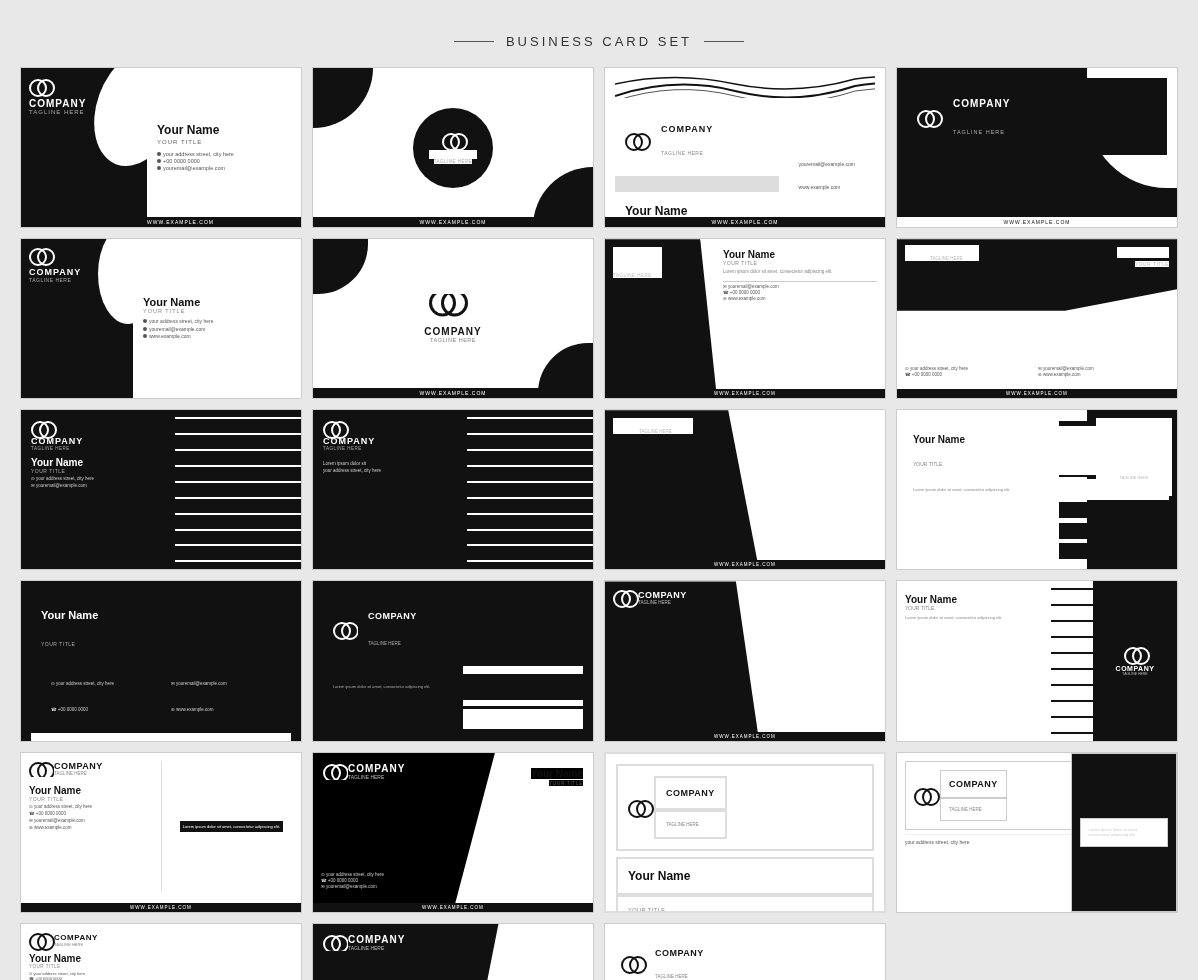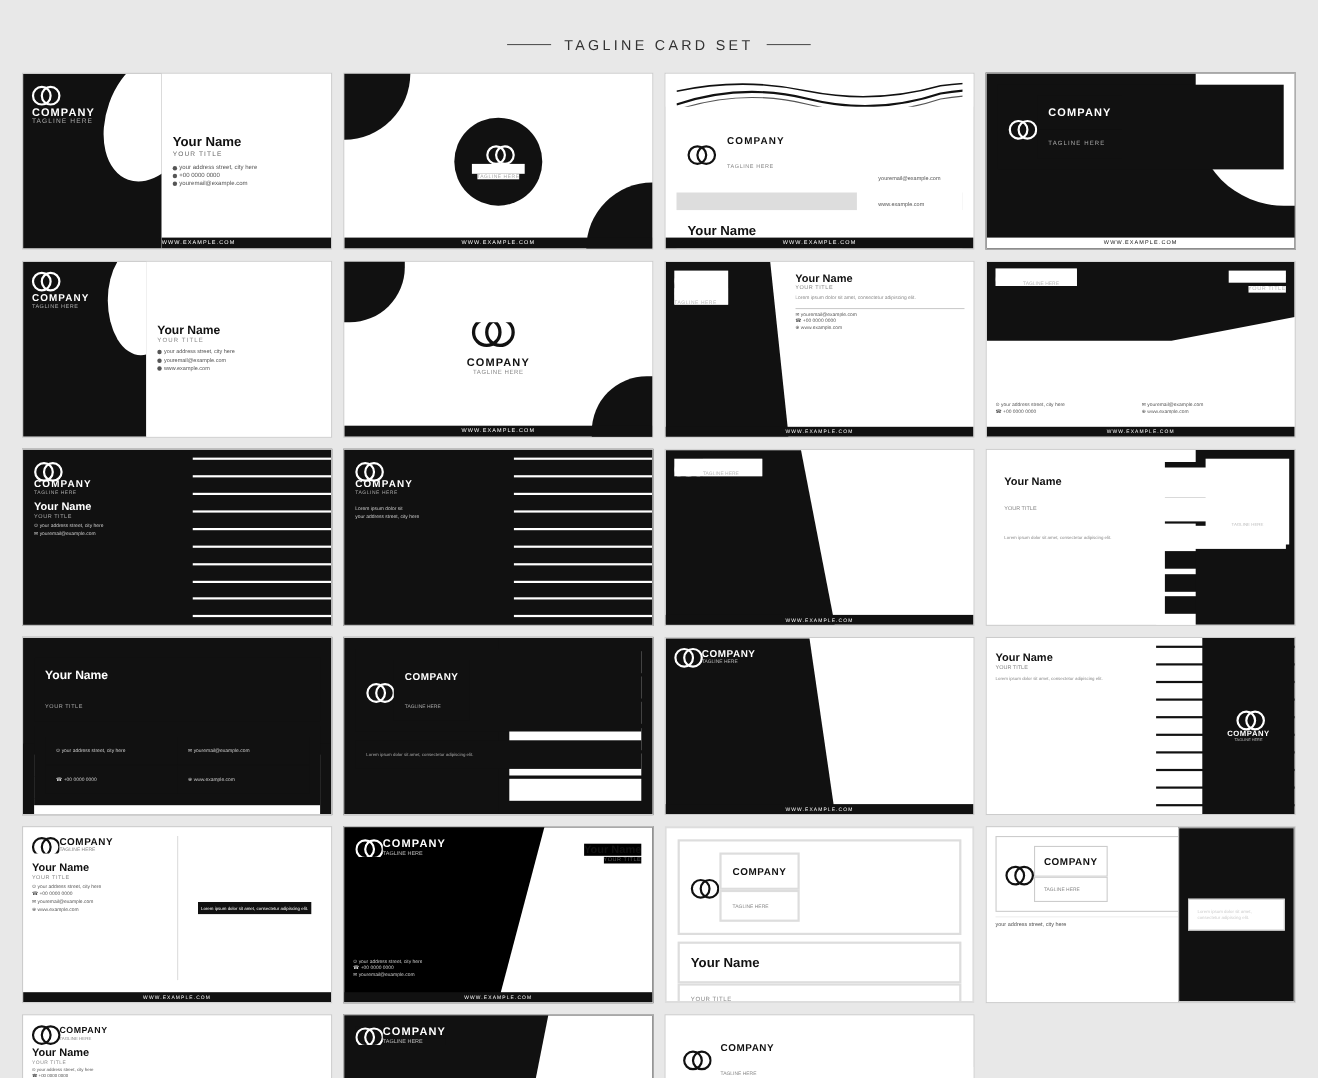--- a/index.html
+++ b/index.html
@@ -1189,21 +1189,21 @@
       border-radius: 50%;
       flex-shrink: 0;
     }
   </style>
 </head>
 <body>
 
 <div style="text-align:center;margin-bottom:18px;padding-top:8px;">
   <span style="font-size:13px;letter-spacing:3px;color:#333;display:inline-flex;align-items:center;gap:12px;">
     <span style="display:inline-block;width:40px;height:1px;background:#555;"></span>
-    <span>TAGLINE CARD SET</span>
+    <span>BUSINESS CARD SET</span>
     <span style="display:inline-block;width:40px;height:1px;background:#555;"></span>
   </span>
 </div>
 
 <div class="grid">
 
   <div class="card card-1">
     <div class="card-1 left">
       <div style="display:flex;align-items:center;gap:3px;position:relative;z-index:2;">
         <span class="logo-icon"></span>

